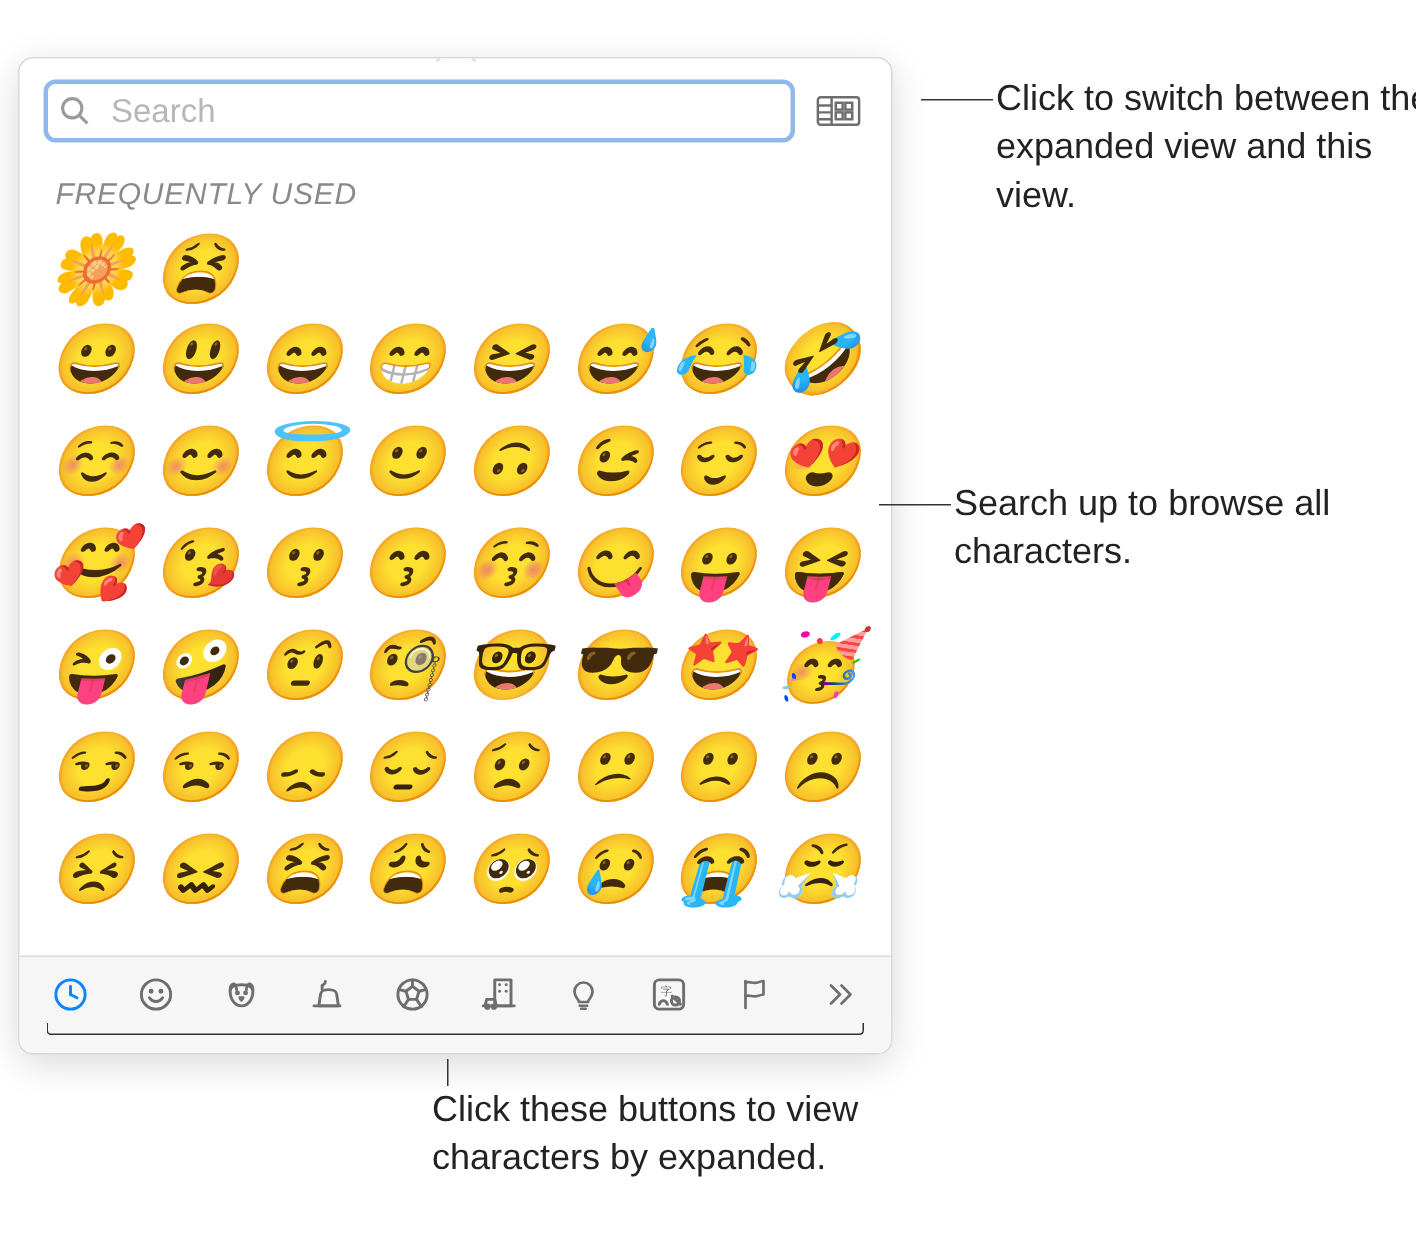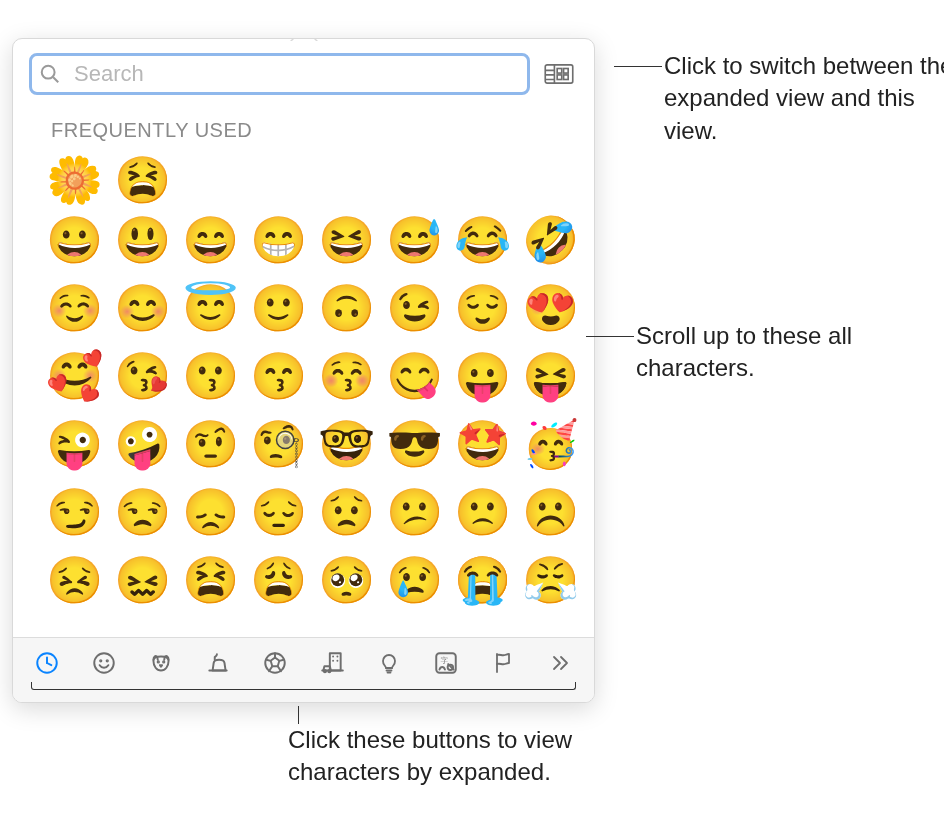--- a/index.html
+++ b/index.html
@@ -85,21 +85,22 @@
     display: flex; align-items: center; justify-content: center;
     background: transparent;
     border: none;
     cursor: pointer;
     color: #6e6e6e;
   }
 
   .scroll-area {
     flex: 1;
     overflow: hidden;
-    padding: 0 32px;
+    padding: 0 18px;
+    font-style: italic;
   }
 
   .section-head {
     font-size: 20px;
     font-weight: 400;
     color: #8a8a8a;
     letter-spacing: 0.5px;
     margin: 12px 0 8px 6px;
   }
 
@@ -353,19 +354,19 @@
 
 </div>
 
 <div class="callout" style="left:664px; top:50px; width:300px;">
   <div class="lead" style="left:-50px; top:16px; width:48px;"></div>
   <span>Click to switch between the expanded view and this view.</span>
 </div>
 
 <div class="callout" style="left:636px; top:320px; width:300px;">
   <div class="lead" style="left:-50px; top:16px; width:48px;"></div>
-  <span>Scroll up to these all characters.</span>
+  <span>Search up to browse all characters.</span>
 </div>
 
 <div class="callout" style="left:288px; top:724px; width:300px;">
   <div style="position:absolute; left:10px; top:-18px; height:18px; border-left:1.5px solid #333;"></div>
   <span>Click these buttons to view characters by expanded.</span>
 </div>
 
 </body></html>

